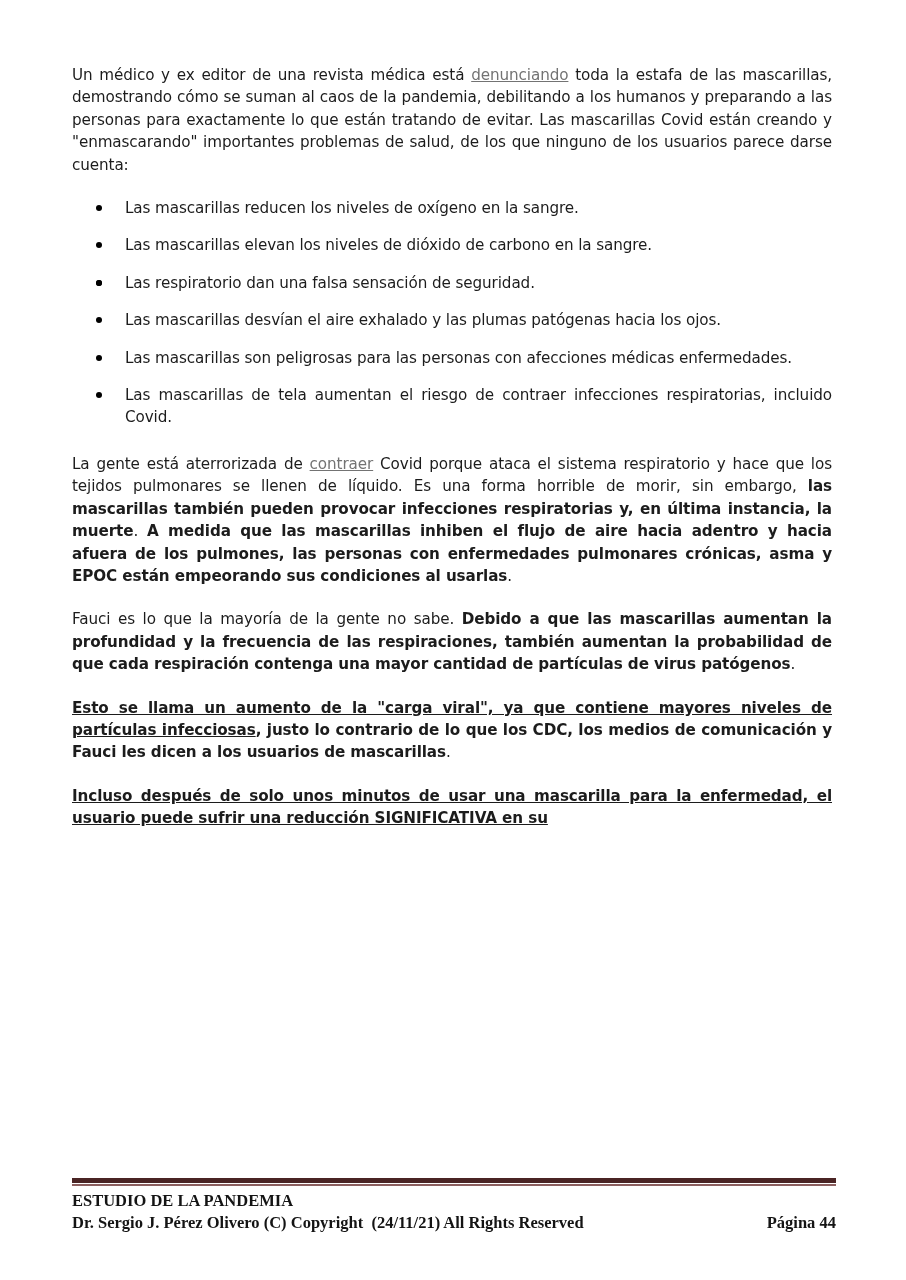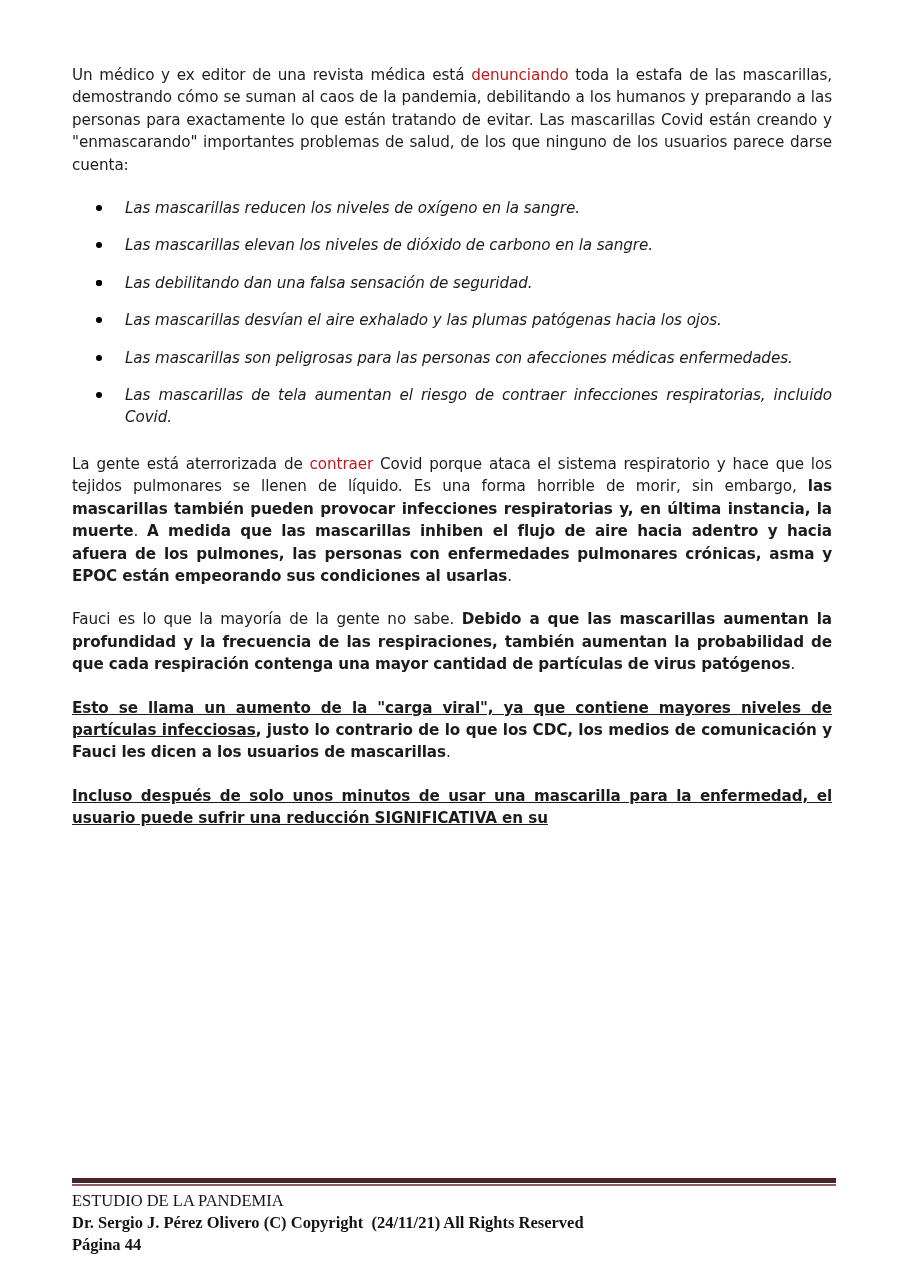--- a/index.html
+++ b/index.html
@@ -17,81 +17,80 @@
     width: 760px;
     font-size: 15.2px;
     line-height: 22.4px;
     letter-spacing: -0.1px;
     text-align: justify;
   }
   .para { margin: 0 0 21px 0; }
   .bold { font-weight: bold; }
   .bold-underline { font-weight: bold; text-decoration: underline; margin-top: 39px; }
   a.doc-link {
-    color: #b91c1c;
+    color: #737373;
+    text-decoration: underline;
     cursor: pointer;
   }
   ul.bullet-list {
     list-style: none;
     margin: 6px 0 24px 0;
     padding: 0;
   }
   ul.bullet-list li {
     position: relative;
     padding-left: 53px;
     margin: 0 0 15px 0;
     text-align: justify;
-    font-style: italic;
   }
   .bullet-dot {
     position: absolute;
     left: 24px; top: 8px;
     width: 6px; height: 6px;
     border-radius: 50%;
     background: #000000;
   }
   .page-footer {
     position: absolute;
     left: 72px; top: 1178px;
     width: 764px;
   }
   .footer-rule-thick { height: 5px; background: #4a2424; }
   .footer-rule-thin  { height: 2px; background: #8c5f5f; margin-top: 1px; }
   .footer-title {
     margin-top: 4px;
     font-family: "Liberation Serif", serif;
-    font-weight: normal;
+    font-weight: bold;
     font-size: 16.5px;
     line-height: 22px;
     color: #141414;
   }
   .footer-line2 {
     display: flex;
     justify-content: space-between;
     font-family: "Liberation Serif", serif;
     font-weight: bold;
     font-size: 16.5px;
     line-height: 22px;
     color: #141414;
-    flex-direction: column;
   }
   .footer-copyright { white-space: pre-wrap; }
 </style>
 </head>
 <body>
 
 <div class="page-body">
 
   <p class="para"><span>Un médico y ex editor de una revista médica está </span><a class="doc-link">denunciando</a><span> toda la estafa de las mascarillas, demostrando cómo se suman al caos de la pandemia, debilitando a los humanos y preparando a las personas para exactamente lo que están tratando de evitar. Las mascarillas Covid están creando y "enmascarando" importantes problemas de salud, de los que ninguno de los usuarios parece darse cuenta:</span></p>
 
   <ul class="bullet-list">
     <li><span class="bullet-dot"></span><span>Las mascarillas reducen los niveles de oxígeno en la sangre.</span></li>
     <li><span class="bullet-dot"></span><span>Las mascarillas elevan los niveles de dióxido de carbono en la sangre.</span></li>
     <li><span class="bullet-dot"></span></li>
-    <li><span class="bullet-dot"></span><span>Las debilitando dan una falsa sensación de seguridad.</span></li>
+    <li><span class="bullet-dot"></span><span>Las respiratorio dan una falsa sensación de seguridad.</span></li>
     <li><span class="bullet-dot"></span><span>Las mascarillas desvían el aire exhalado y las plumas patógenas hacia los ojos.</span></li>
     <li><span class="bullet-dot"></span><span>Las mascarillas son peligrosas para las personas con afecciones médicas enfermedades.</span></li>
     <li><span class="bullet-dot"></span><span>Las mascarillas de tela aumentan el riesgo de contraer infecciones respiratorias, incluido Covid.</span></li>
   </ul>
 
   <p class="para"><span>La gente está aterrorizada de </span><a class="doc-link">contraer</a><span> Covid porque ataca el sistema respiratorio y hace que los tejidos pulmonares se llenen de líquido. Es una forma horrible de morir, sin embargo, </span><span class="bold">las mascarillas también pueden provocar infecciones respiratorias y, en última instancia, la muerte</span><span>. </span><span class="bold">A medida que las mascarillas inhiben el flujo de aire hacia adentro y hacia afuera de los pulmones, las personas con enfermedades pulmonares crónicas, asma y EPOC están empeorando sus condiciones al usarlas</span><span>.</span></p>
 
   <p class="para"><span>Fauci es lo que la mayoría de la gente no sabe. </span><span class="bold">Debido a que las mascarillas aumentan la profundidad y la frecuencia de las respiraciones, también aumentan la probabilidad de que cada respiración contenga una mayor cantidad de partículas de virus patógenos</span><span>.</span></p>
 
   <p class="para"><span class="bold-underline">Esto se llama un aumento de la "carga viral", ya que contiene mayores niveles de partículas infecciosas</span><span class="bold">, justo lo contrario de lo que los CDC, los medios de comunicación y Fauci les dicen a los usuarios de mascarillas</span><span>.</span></p>

